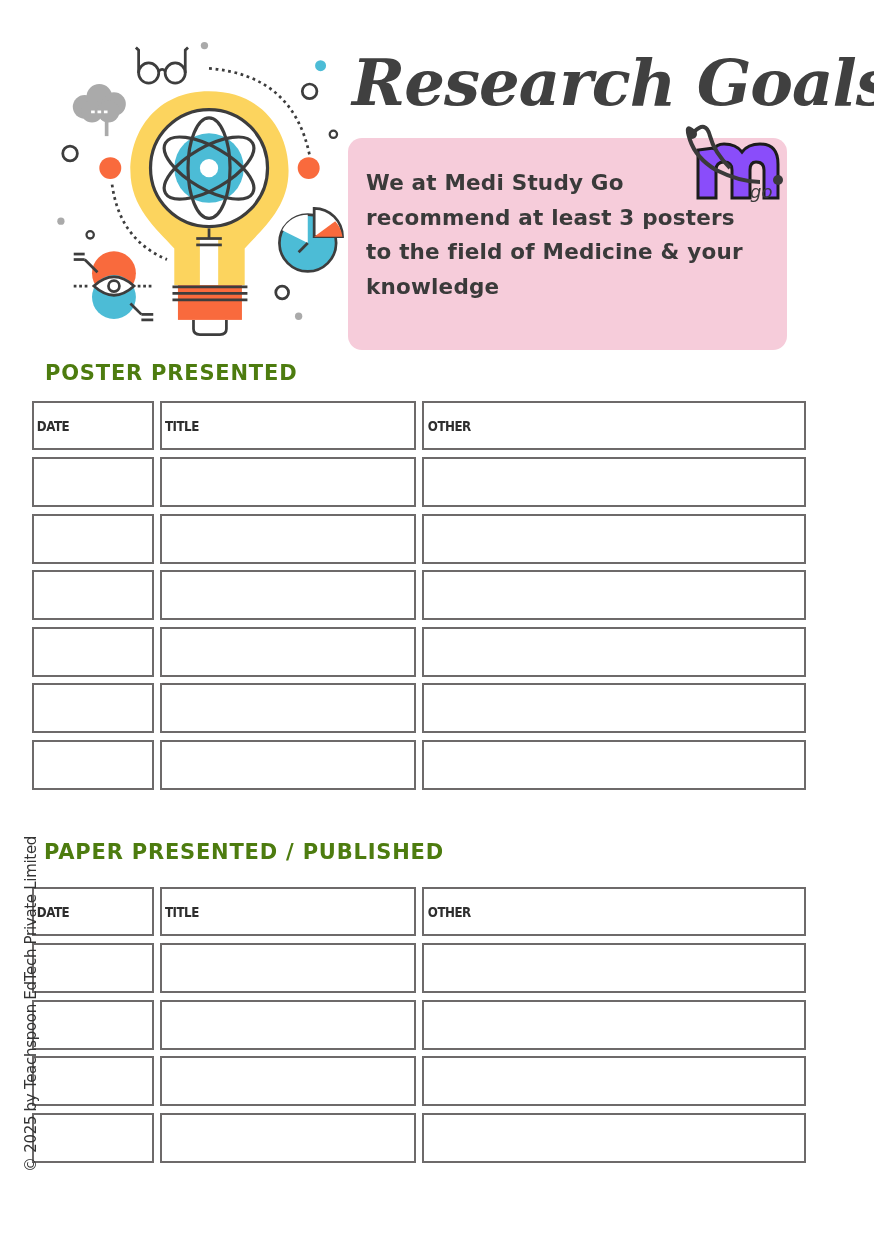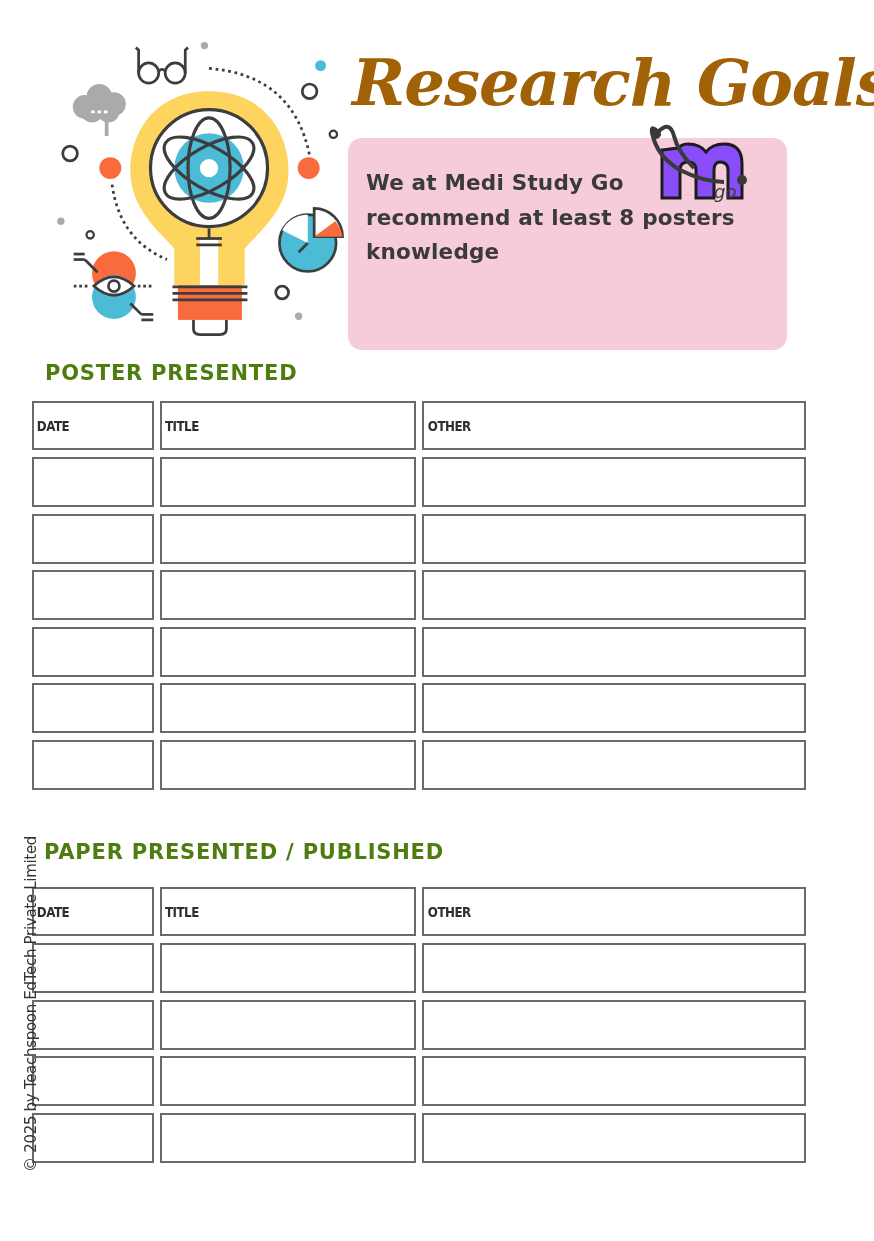--- a/index.html
+++ b/index.html
@@ -2,32 +2,32 @@
 <html><head>
 <meta charset="utf-8">
 <style>
   html, body { margin: 0; padding: 0; background: #ffffff; }
   body { width: 874px; height: 1241px; position: relative; overflow: hidden; font-family: "DejaVu Sans", sans-serif; color: #333333; }
   .abs { position: absolute; }
   .illus { left: 28px; top: 20px; width: 320px; height: 320px; }
   .title {
     left: 352px; top: 38px; width: 450px; height: 90px;
     font-family: "DejaVu Serif", serif; font-style: italic; font-weight: bold;
-    font-size: 64px; color: #a16207; letter-spacing: -1px; line-height: 90px; white-space: nowrap;
+    font-size: 64px; color: #404040; letter-spacing: -1px; line-height: 90px; white-space: nowrap;
   }
   .note {
     left: 348px; top: 138px; width: 439px; height: 212px;
     background: #f6ccda; border-radius: 14px; box-sizing: border-box;
     padding: 28px 18px 0 18px;
   }
   .note-text {
     font-family: "DejaVu Sans", sans-serif; font-weight: bold; font-size: 21.5px;
     line-height: 34.5px; color: #3a3a3a; letter-spacing: 0.2px;
   }
-  .logo { left: 644px; top: 118px; width: 104px; height: 86px; }
+  .logo { left: 680px; top: 118px; width: 104px; height: 86px; }
   .section-title {
     font-family: "DejaVu Sans", sans-serif; font-weight: bold; font-size: 21px;
     color: #4d7c0f; letter-spacing: 0.8px; white-space: nowrap;
   }
   .cell {
     position: absolute; box-sizing: border-box; border: 2.5px solid #6d6a6a;
     background: #ffffff; display: flex; align-items: center; 
   }
   .cell.hdr span {
     font-family: "DejaVu Sans", sans-serif; font-weight: bold; font-size: 14px;
@@ -123,21 +123,22 @@
         <line x1="124" y1="322" x2="137" y2="322"></line>
         <line x1="124" y1="328" x2="137" y2="328"></line>
     </g>
   </svg>
 </div>
 
 <div class="abs title">Research Goals</div>
 
 <div class="abs note">
   <div class="note-text">We at Medi Study Go</div>
-  <div class="note-text">recommend at least 8 posters</div>
+  <div class="note-text">recommend at least 3 posters</div>
+  <div class="note-text">to the field of Medicine &amp; your</div>
   <div class="note-text">knowledge</div>
 </div>
 
 <div class="abs logo">
   <svg width="104" height="86" viewBox="0 0 104 86">
     <path d="M18 32 L18 80 L36 80 L36 52 Q36 44 44 44 Q52 44 52 52 L52 80 L70 80 L70 52 Q70 44 76 44 Q84 44 84 52 L84 80 L98 80 L98 46 Q98 26 80 26 Q68 26 62 34 Q56 26 44 26 Q36 26 34 32 L34 30 Z" fill="#8a4dfa" stroke="#1c1c1c" stroke-width="3"></path>
     <path d="M14 14 Q4 4 10 22 Q16 40 36 52 Q60 64 80 64" fill="none" stroke="#3a3a3a" stroke-width="4"></path>
     <path d="M14 14 Q26 2 30 18 Q34 34 50 50" fill="none" stroke="#3a3a3a" stroke-width="4"></path>
     <circle cx="12" cy="16" r="5" fill="#3a3a3a"></circle>
     <text x="70" y="80" font-family="DejaVu Sans, sans-serif" font-size="18" fill="#3a3a3a" font-style="italic">go</text>

